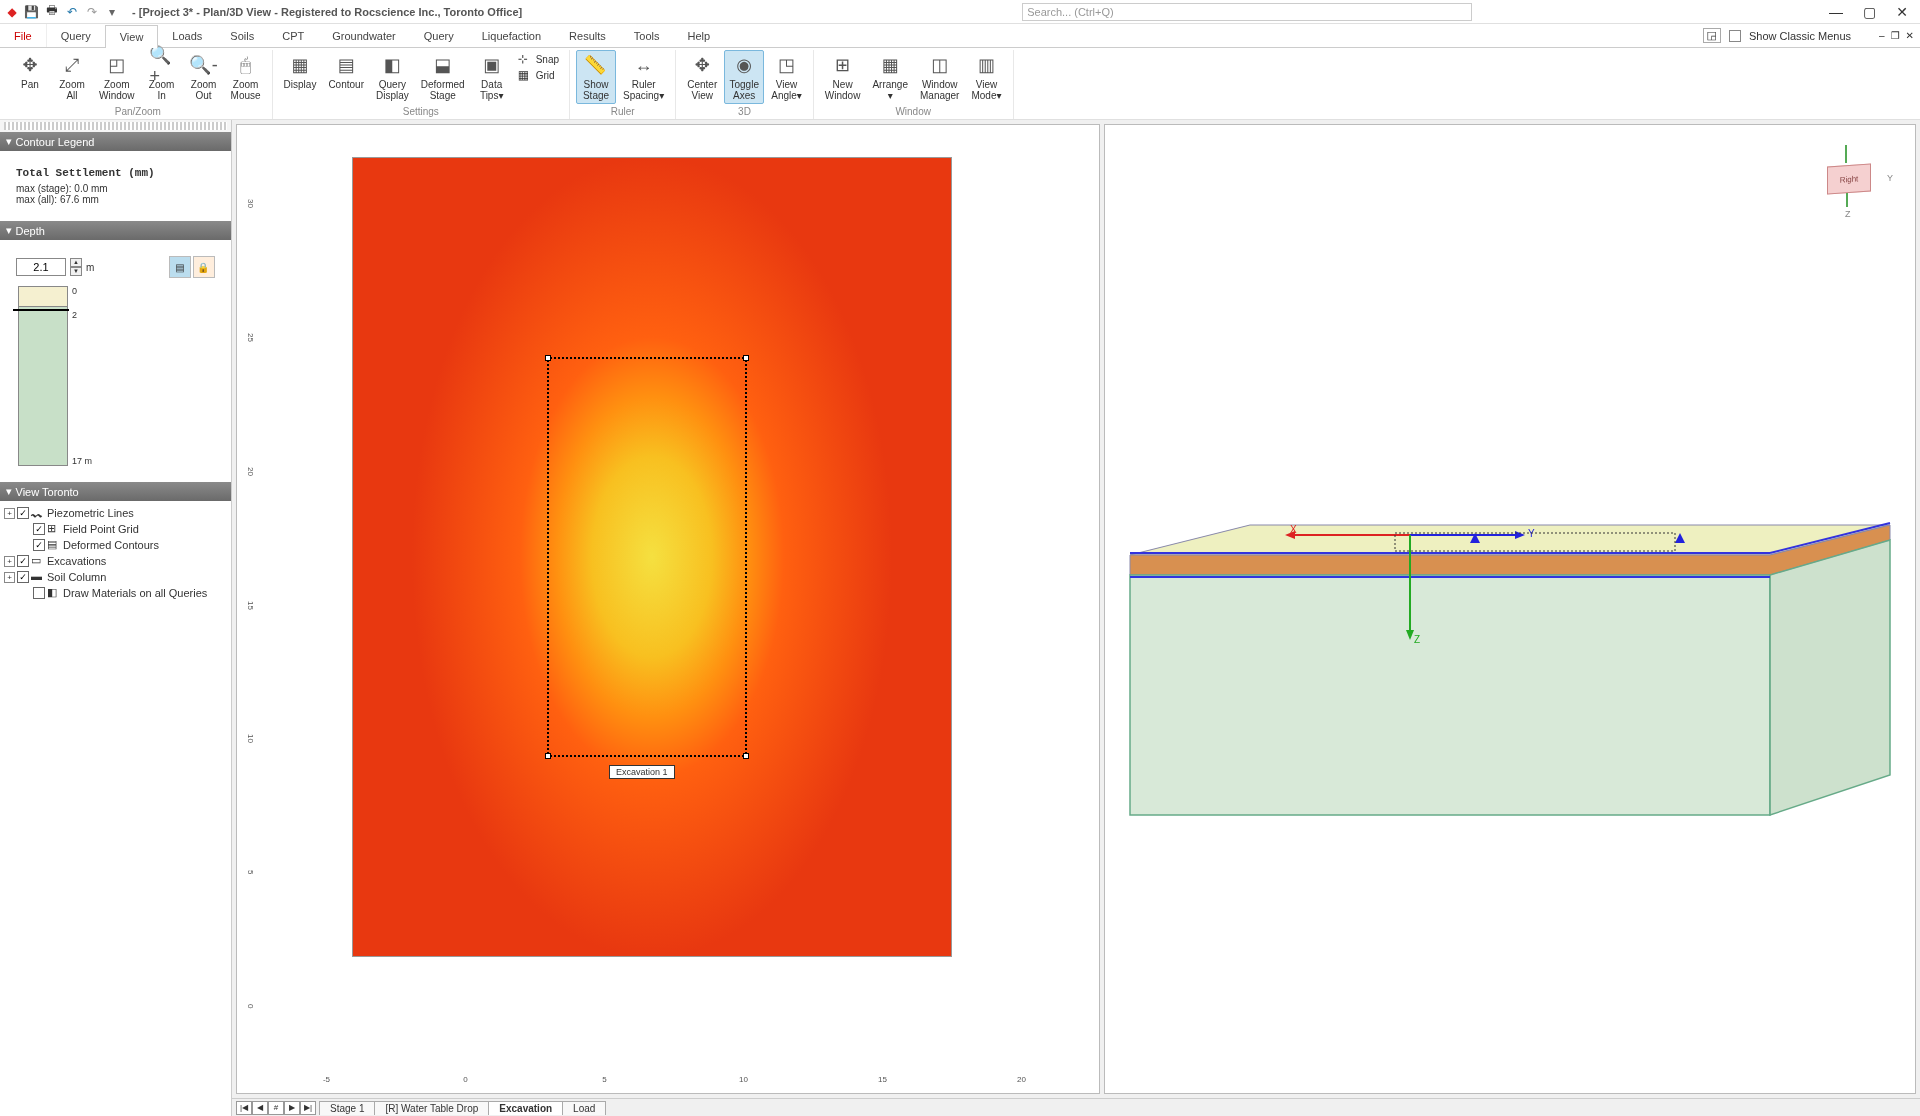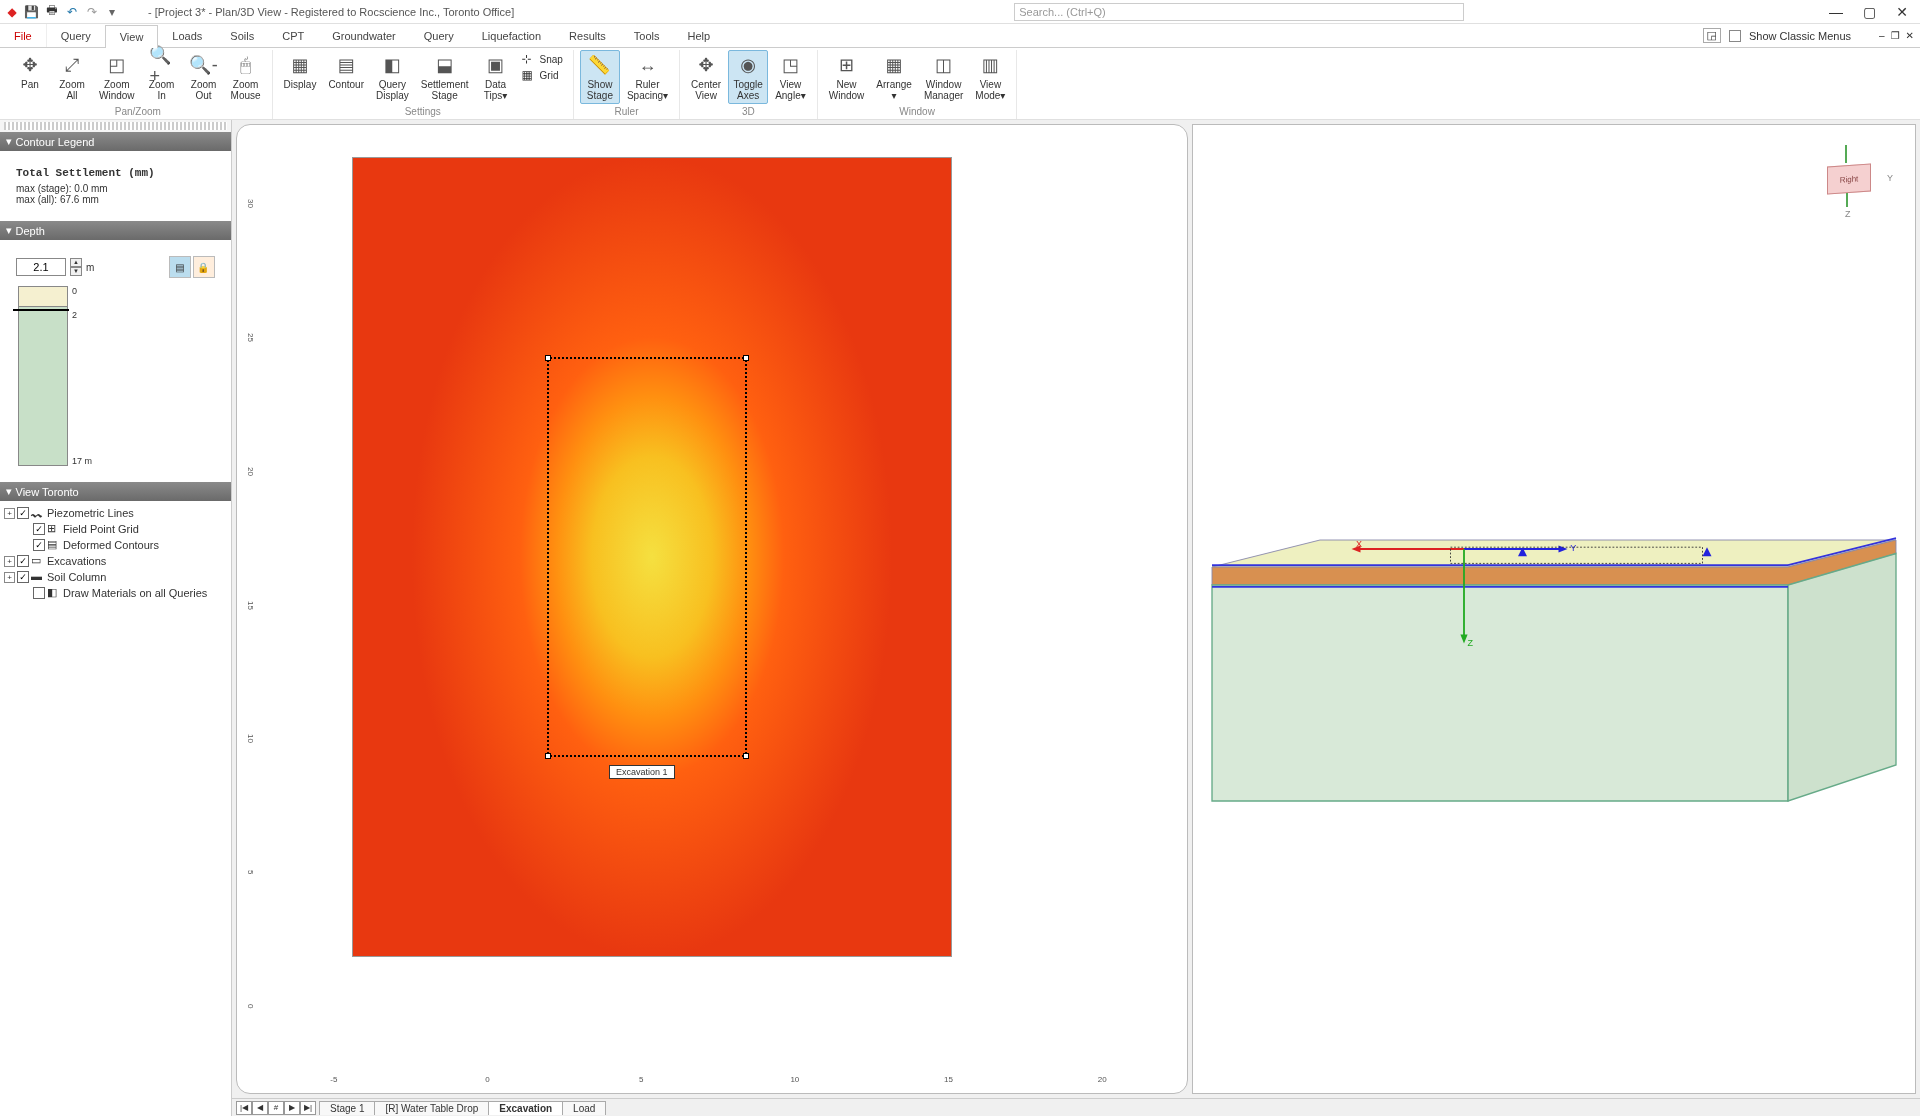--- a/index.html
+++ b/index.html
@@ -2,21 +2,21 @@
 <html><head>
 <meta charset="utf-8">
 <style>
 * { box-sizing: border-box; margin: 0; padding: 0; font-family: "Segoe UI", Tahoma, sans-serif; }
 body { background: #fff; font-size: 11px; color: #333; overflow: hidden; width: 1920px; height: 1116px; }
 
 
 .titlebar { height: 24px; background: #fff; display: flex; align-items: center; padding: 0 4px; border-bottom: 1px solid #e0e0e0; }
 .titlebar .sys-icons { display: flex; gap: 4px; align-items: center; }
 .titlebar .sys-icons span { width: 16px; height: 16px; display: flex; align-items: center; justify-content: center; font-size: 12px; }
-.titlebar .title { margin-left: 28px; font-size: 11px; color: #555; }
+.titlebar .title { margin-left: 12px; font-size: 11px; color: #555; font-weight: bold; }
 .titlebar .search { margin: 0 auto 0 500px; width: 450px; height: 18px; border: 1px solid #ccc; background: #fff; padding: 0 4px; font-size: 11px; color: #999; display: flex; align-items: center; }
 .titlebar .win-ctrl { margin-left: auto; display: flex; gap: 20px; font-size: 14px; padding-right: 8px; }
 
 
 .menubar { height: 24px; display: flex; align-items: stretch; background: #fff; border-bottom: 1px solid #ccc; }
 .menubar .tab { padding: 0 14px; display: flex; align-items: center; font-size: 11px; color: #444; cursor: pointer; }
 .menubar .tab.file { color: #c00; font-weight: 500; border-right: 1px solid #eee; }
 .menubar .tab.active { border: 1px solid #ccc; border-bottom: none; background: #fff; position: relative; top: 1px; }
 .menubar .spacer { flex: 1; }
 .menubar .right { display: flex; align-items: center; gap: 8px; padding-right: 6px; font-size: 11px; }
@@ -67,21 +67,21 @@
 .tree-item { display: flex; align-items: center; gap: 2px; padding: 1px 0; }
 .tree-item .exp { width: 11px; height: 11px; border: 1px solid #888; font-size: 8px; text-align: center; line-height: 9px; }
 .tree-item .chk { width: 12px; height: 12px; border: 1px solid #666; display: flex; align-items: center; justify-content: center; font-size: 9px; color: #000; }
 .tree-item .ico { width: 14px; height: 14px; font-size: 11px; }
 .tree-item.indent { padding-left: 16px; }
 
 
 .workspace { flex: 1; display: flex; flex-direction: column; background: #f0f0f0; }
 .views { flex: 1; display: flex; gap: 4px; padding: 4px; }
 .view2d, .view3d { background: #fff; border: 1px solid #bbb; position: relative; overflow: hidden; }
-.view2d { width: 952px; border-radius: 14px; }
+.view2d { width: 864px; }
 .view3d { flex: 1; }
 
 
 .plan-canvas { position: absolute; top: 12px; left: 20px; right: 8px; bottom: 20px; background: #fff; }
 .plan-fill { position: absolute; top: 20px; left: 95px; width: 600px; height: 800px; background: radial-gradient(ellipse 240px 400px at 50% 50%, #f5e040 0%, #f8c020 25%, #ff9010 40%, #ff6010 55%, #e83810 100%); border: 1px dashed #333; }
 .plan-fill::before { content: ''; position: absolute; inset: -1px; border: 1px solid #999; pointer-events: none; }
 .excav-box { position: absolute; top: 220px; left: 290px; width: 200px; height: 400px; border: 2px dotted #000; }
 .excav-box .h { position: absolute; width: 6px; height: 6px; background: #fff; border: 1px solid #000; }
 .excav-box .h.tl { top: -4px; left: -4px; } .excav-box .h.tr { top: -4px; right: -4px; }
 .excav-box .h.bl { bottom: -4px; left: -4px; } .excav-box .h.br { bottom: -4px; right: -4px; }
@@ -201,21 +201,21 @@
           <div class="icon">▤</div>
           <div class="label">Contour</div>
         </div>
         <div class="tool">
           <div class="icon">◧</div>
           <div class="label">Query
 Display</div>
         </div>
         <div class="tool">
           <div class="icon">⬓</div>
-          <div class="label">Settlement
+          <div class="label">Deformed
 Stage</div>
         </div>
         <div class="tool">
           <div class="icon">▣</div>
           <div class="label">Data
 Tips▾</div>
         </div>
         <div class="small-stack">
           <div class="small-item">
             <span class="icon">⊹</span>

